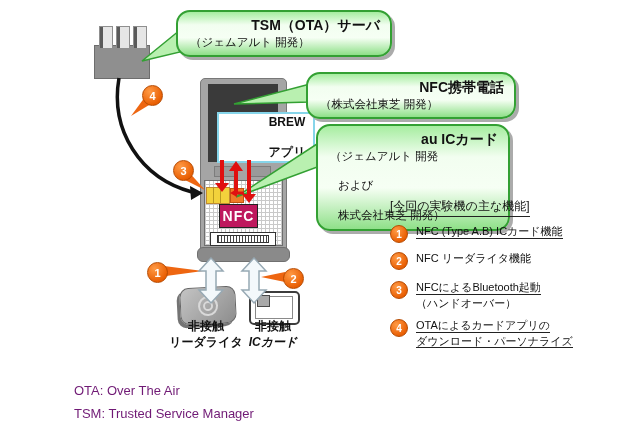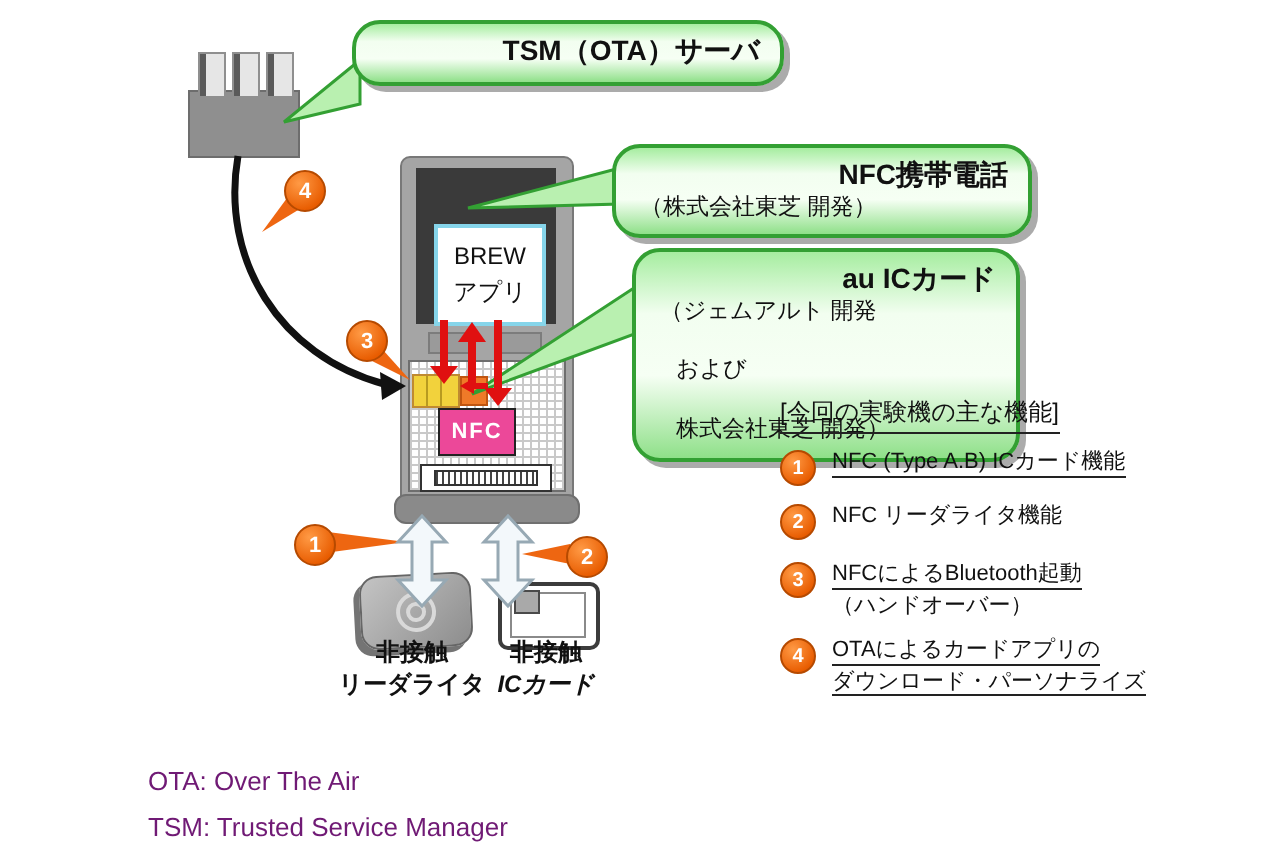--- a/index.html
+++ b/index.html
@@ -12,34 +12,34 @@
          background-image:linear-gradient(90deg,#5a5a5a 0 3px,transparent 3px);}
   .server-base{position:absolute;left:94px;top:45px;width:54px;height:32px;background:#8f8f8f;
                border:1px solid #6d6d6d;z-index:1;}
 
   
   .phone-body{position:absolute;left:200px;top:78px;width:85px;height:177px;background:#a5a5a5;
               border:1px solid #787878;border-radius:5px;z-index:1;}
   .phone-screen{position:absolute;left:208px;top:84px;width:70px;height:78px;background:#3a3a3a;z-index:1;}
   .brew-box{position:absolute;left:217px;top:112px;width:52px;height:47px;background:#ffffff;
             border:2px solid #86d5ea;z-index:2;display:flex;flex-direction:column;align-items:center;
-            justify-content:center;font-weight:normal;font-size:12px;line-height:1.45;}
+            justify-content:space-between;font-weight:bold;font-size:12px;line-height:1.45;padding-left:42px;}
   .hinge-notch{position:absolute;width:20px;height:9px;background:#9a9a9a;border:1px solid #7c7c7c;z-index:2;}
   .phone-board{position:absolute;left:204px;top:180px;width:77px;height:64px;background:#fff;
                background-image:repeating-linear-gradient(0deg,#c9c9c9 0 1px,transparent 1px 4px),
                                 repeating-linear-gradient(90deg,#c9c9c9 0 1px,transparent 1px 4px);
                border:1px solid #6e6e6e;z-index:1;}
   .sim-chip{position:absolute;left:206px;top:187px;width:22px;height:15px;background:#f2d23c;
             border:1px solid #c08a30;z-index:2;
             background-image:linear-gradient(90deg,transparent 0 6px,#b89a20 6px 7px,transparent 7px 13px,#b89a20 13px 14px,transparent 14px);}
   .orange-chip{position:absolute;left:230px;top:188px;width:12px;height:13px;background:#ef7a28;
                border:1px solid #c05510;z-index:2;}
-  .nfc-chip{position:absolute;left:219px;top:204px;width:37px;height:22px;background:#ec4899;
+  .nfc-chip{position:absolute;left:219px;top:204px;width:37px;height:22px;background:#be185d;
             border:1px solid #222;z-index:2;display:flex;align-items:center;justify-content:center;
-            color:#fff;font-weight:bold;font-size:11px;letter-spacing:1px;}
+            color:#fff;font-weight:bold;font-size:14px;letter-spacing:1px;}
   .connector{position:absolute;left:210px;top:232px;width:64px;height:12px;background:#fff;
              border:1px solid #333;z-index:2;display:flex;align-items:center;justify-content:center;}
   .connector-inner{width:50px;height:6px;border:1px solid #333;
                    background-image:repeating-linear-gradient(90deg,#444 0 1px,transparent 1px 3px);}
   .phone-bottom{position:absolute;left:197px;top:247px;width:91px;height:13px;background:#8a8a8a;
                 border:1px solid #707070;border-radius:6px;z-index:1;}
 
   
   .callout{position:absolute;border:2px solid #33a033;border-radius:14px;
            background:linear-gradient(180deg,#a6eda0 0%,#f2fef0 30%,#f6fff4 60%,#8fe089 100%);
@@ -145,20 +145,21 @@
     <polygon points="285,272 285,282 261,277" fill="#ee6611"></polygon>
     <polygon points="187,170 179,177 205,190" fill="#ee6611"></polygon>
     <polygon points="145,97 154,102 131,116" fill="#ee6611"></polygon>
 
     <polygon points="211,258 199,271 206,271 206,290 199,290 211,303 223,290 216,290 216,271 223,271" fill="#f3f8fb" stroke="#97a9b4" stroke-width="1.5"></polygon>
     <polygon points="254,258 242,271 249,271 249,290 242,290 254,303 266,290 259,290 259,271 266,271" fill="#f3f8fb" stroke="#97a9b4" stroke-width="1.5"></polygon>
   </svg>
 
   <div class="callout callout-tsm">
     <div class="c-title">TSM（OTA）サーバ</div>
+    <div class="c-line">（ジェムアルト 開発）</div>
   </div>
   <div class="callout callout-nfcphone">
     <div class="c-title">NFC携帯電話</div>
     <div class="c-line">（株式会社東芝 開発）</div>
   </div>
   <div class="callout callout-au">
     <div class="c-title">au ICカード</div>
     <div class="c-line">（ジェムアルト 開発</div>
     <div class="c-line c-indent">および</div>
     <div class="c-line c-indent">株式会社東芝 開発）</div>

